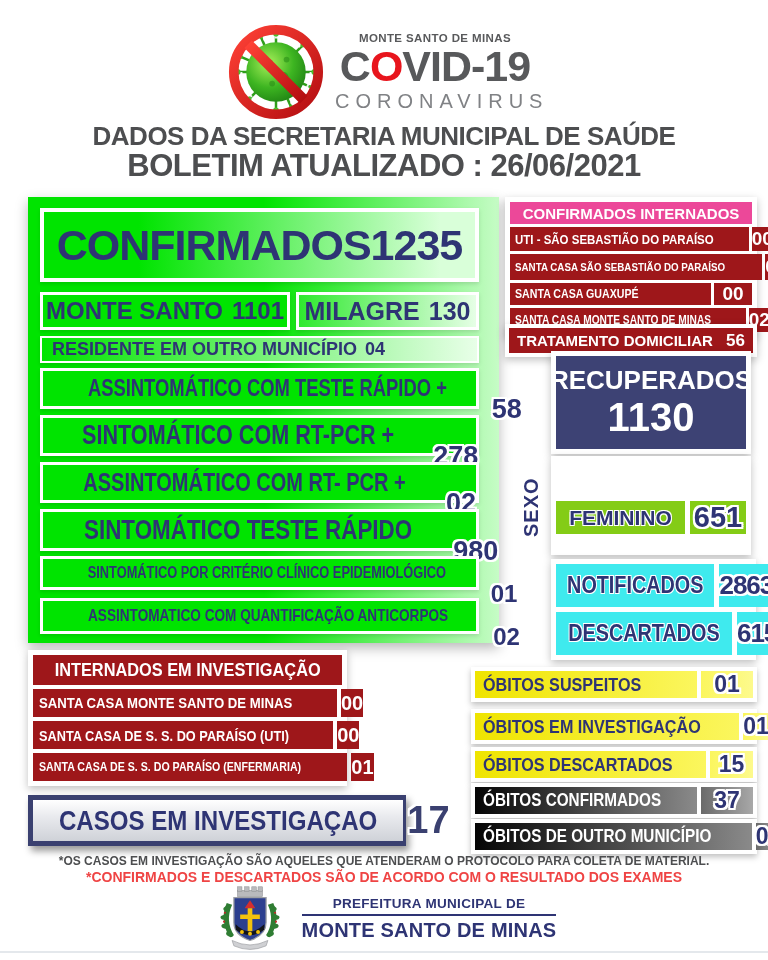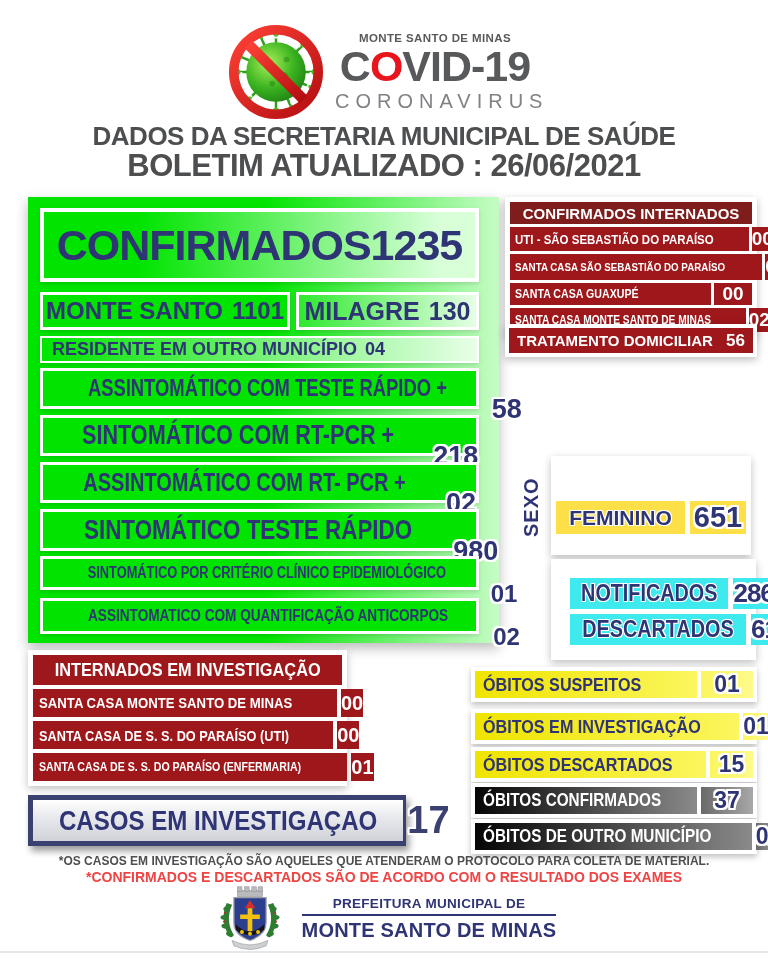--- a/index.html
+++ b/index.html
@@ -48,21 +48,21 @@
              background:linear-gradient(90deg,#00e400,#e8ffe8);
              padding-left:10px; gap:8px; font-size:18px; font-weight:800; }
   .grow { left:12px; width:439px; background:#00e400; }
   .grow .glabel { flex:1; text-align:center; font-weight:700; color:#2e3474; }
   .grow .gnum   { width:82px; text-align:center; font-weight:800; color:#2e3474; font-size:27px;margin-top:42px; }
 
   
   .white-card { position:absolute; background:#fff; box-shadow:0 3px 8px rgba(0,0,0,.25);
                 display:flex; flex-direction:column; }
   .red-panel { left:505px; top:197px; width:252px; padding:5px; gap:3px; }
-  .red-head { height:22px; background:#7f1d1d; color:#fff; font-size:15px; font-weight:700;
+  .red-head { height:22px; background:#ec4899; color:#fff; font-size:15px; font-weight:700;
               display:flex; align-items:center; justify-content:center; }
   .rrow { display:flex; gap:3px; }
   .rrow .rlabel { flex:1; background:#9e171a; color:#fff; font-weight:700;
                   display:flex; align-items:center; padding-left:5px; }
   .rrow .rnum { width:38px; background:#9e171a; color:#fff; font-weight:800; font-size:19px;
                 display:flex; align-items:center; justify-content:center; }
   .trat-card { left:505px; top:324px; width:252px; padding:4px; }
   .trat-row { height:25px; background:#9e171a; color:#fff; display:flex; align-items:center; }
   .trat-row .tlabel { flex:1; padding-left:8px; font-size:15px; font-weight:700; }
   .trat-row .tnum { padding-right:8px; font-size:17px; font-weight:800; }
@@ -77,26 +77,26 @@
   
   .sexo-vert { position:absolute; left:520px; top:461px; height:92px; width:24px;
                writing-mode:vertical-rl; transform:rotate(180deg); text-align:center;
                font-size:20px; font-weight:800; color:#2e3474; letter-spacing:1px; }
   .sexo-card { left:551px; top:456px; width:200px; height:99px; padding:5px; gap:5px; }
   .crow { flex:1; display:flex; gap:5px; }
   .crow .clabel { flex:1; display:flex; align-items:center; justify-content:center;
                   font-weight:800; color:#2e3474; }
   .crow .cnum { display:flex; align-items:center; justify-content:center;
                 font-weight:800; color:#2e3474; }
-  .peach .clabel, .peach .cnum { background:#fde047;margin-top:40px; }
+  .peach .clabel, .peach .cnum { background:#84cc16;margin-top:40px; }
   .sexo-card .clabel { font-size:21px; }
   .sexo-card .cnum { width:56px; font-size:29px; }
 
   
-  .notif-card { left:551px; top:559px; width:205px; height:101px; padding:19px; gap:5px; }
+  .notif-card { left:551px; top:559px; width:205px; height:101px; padding:5px; gap:5px; }
   .cyan .clabel, .cyan .cnum { background:#3feaee; }
   .notif-card .clabel { font-size:23px; }
   .notif-card .cnum { width:62px; font-size:26px; letter-spacing:-1px; }
 
   
   .intern-panel { left:28px; top:650px; width:319px; padding:5px; gap:4px; }
   .intern-head { height:30px; background:#9e171a; color:#fff; font-size:19px; font-weight:800;
                  display:flex; align-items:center; justify-content:center; }
   .irow { display:flex; gap:4px; height:28px; }
   .irow .rlabel { flex:1; background:#9e171a; color:#fff; font-weight:700;
@@ -221,21 +221,21 @@
       <span class="navy">RESIDENTE EM OUTRO MUNICÍPIO</span>
       <span class="navy">04</span>
     </div>
 
     <div class="gbox grow" style="top:171px;height:41px">
       <span class="glabel" style="font-size:23px"><span class="cond">ASSINTOMÁTICO COM TESTE RÁPIDO +</span></span>
       <span class="gnum outline">58</span>
     </div>
     <div class="gbox grow" style="top:218px;height:41px">
       <span class="glabel" style="font-size:27px"><span class="cond">SINTOMÁTICO COM RT-PCR +</span></span>
-      <span class="gnum outline">218</span>
+      <span class="gnum outline">278</span>
     </div>
     <div class="gbox grow" style="top:265px;height:41px">
       <span class="glabel" style="font-size:25px"><span class="cond">ASSINTOMÁTICO COM RT- PCR +</span></span>
       <span class="gnum outline">02</span>
     </div>
     <div class="gbox grow" style="top:312px;height:42px">
       <span class="glabel" style="font-size:28px"><span class="cond">SINTOMÁTICO TESTE RÁPIDO</span></span>
       <span class="gnum outline">980</span>
     </div>
     <div class="gbox grow" style="top:359px;height:34px">
@@ -276,20 +276,26 @@
     </div>
   </div>
 
   <div class="white-card trat-card">
     <div class="trat-row">
       <span class="tlabel">TRATAMENTO DOMICILIAR</span>
       <span class="tnum">56</span>
     </div>
   </div>
 
+  <div class="white-card recup-card">
+    <div class="recup-inner">
+      <div class="recup-label">RECUPERADOS</div>
+      <div class="recup-value">1130</div>
+    </div>
+  </div>
 
   <div class="sexo-vert">SEXO</div>
   <div class="white-card sexo-card">
     <div class="crow peach">
       <span class="clabel outline-sm">FEMININO</span>
       <span class="cnum outline">651</span>
     </div>
     <div class="crow peach">
       <span class="clabel outline-sm">MASCULINO</span>
       <span class="cnum outline">584</span>

